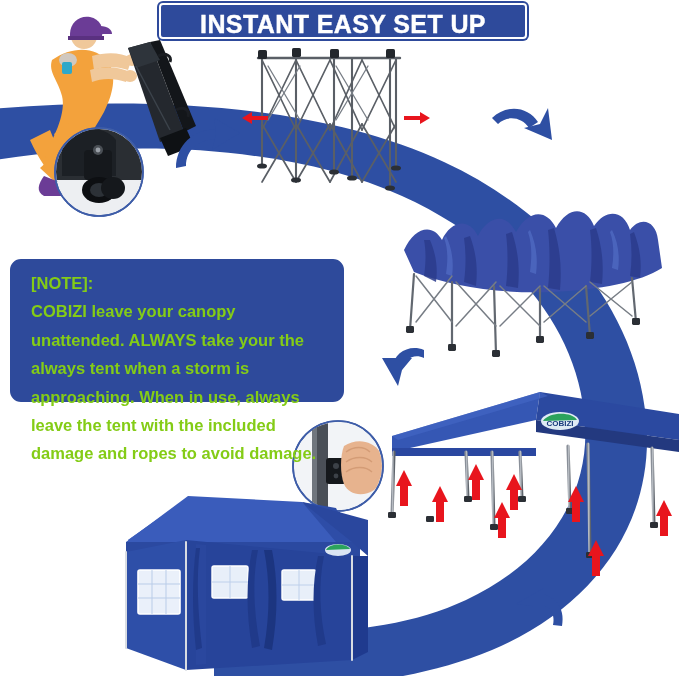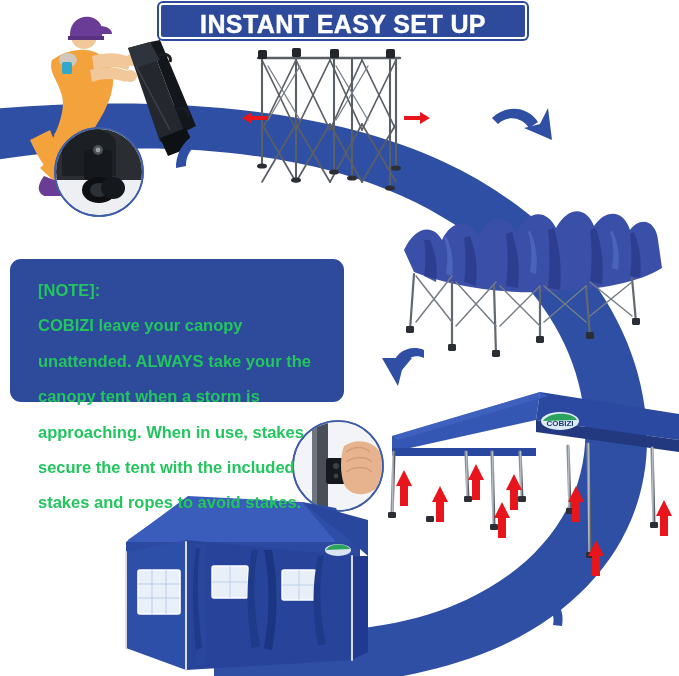--- a/index.html
+++ b/index.html
@@ -25,21 +25,21 @@
 
   
   .note-box{
     position:absolute;left:8px;top:257px;width:338px;height:147px;
     background:#2E4A9B;border-radius:13px;
     border:2px solid #ffffff;
     box-sizing:border-box;
     padding:6px 8px 4px 12px;
   }
   .note-box p{
-    margin:16px;color:#22c55e;font-weight:bold;font-size:16.5px;line-height:19.4px;
+    margin:9px;color:#84cc16;font-weight:bold;font-size:16.5px;line-height:19.4px;
     font-family:"Liberation Sans",sans-serif;
   }
 </style>
 </head>
 <body>
 
 <div class="stage">
 
   <svg class="layer" viewBox="0 0 679 676">
     <defs>
@@ -452,19 +452,19 @@
   </svg>
 
   <div class="title-pill">
     <span>INSTANT EASY SET UP</span>
   </div>
 
   <div class="note-box">
     <p>[NOTE]:</p>
     <p>COBIZI leave your canopy</p>
     <p>unattended. ALWAYS take your the</p>
-    <p>canopy tent when a storm is</p>
-    <p>approaching. When in use, stakes</p>
-    <p>secure the tent with the included</p>
-    <p>stakes and ropes to avoid stakes.</p>
+    <p>always tent when a storm is</p>
+    <p>approaching. When in use, always</p>
+    <p>leave the tent with the included</p>
+    <p>damage and ropes to avoid damage.</p>
   </div>
 
 </div>
 
 </body></html>

